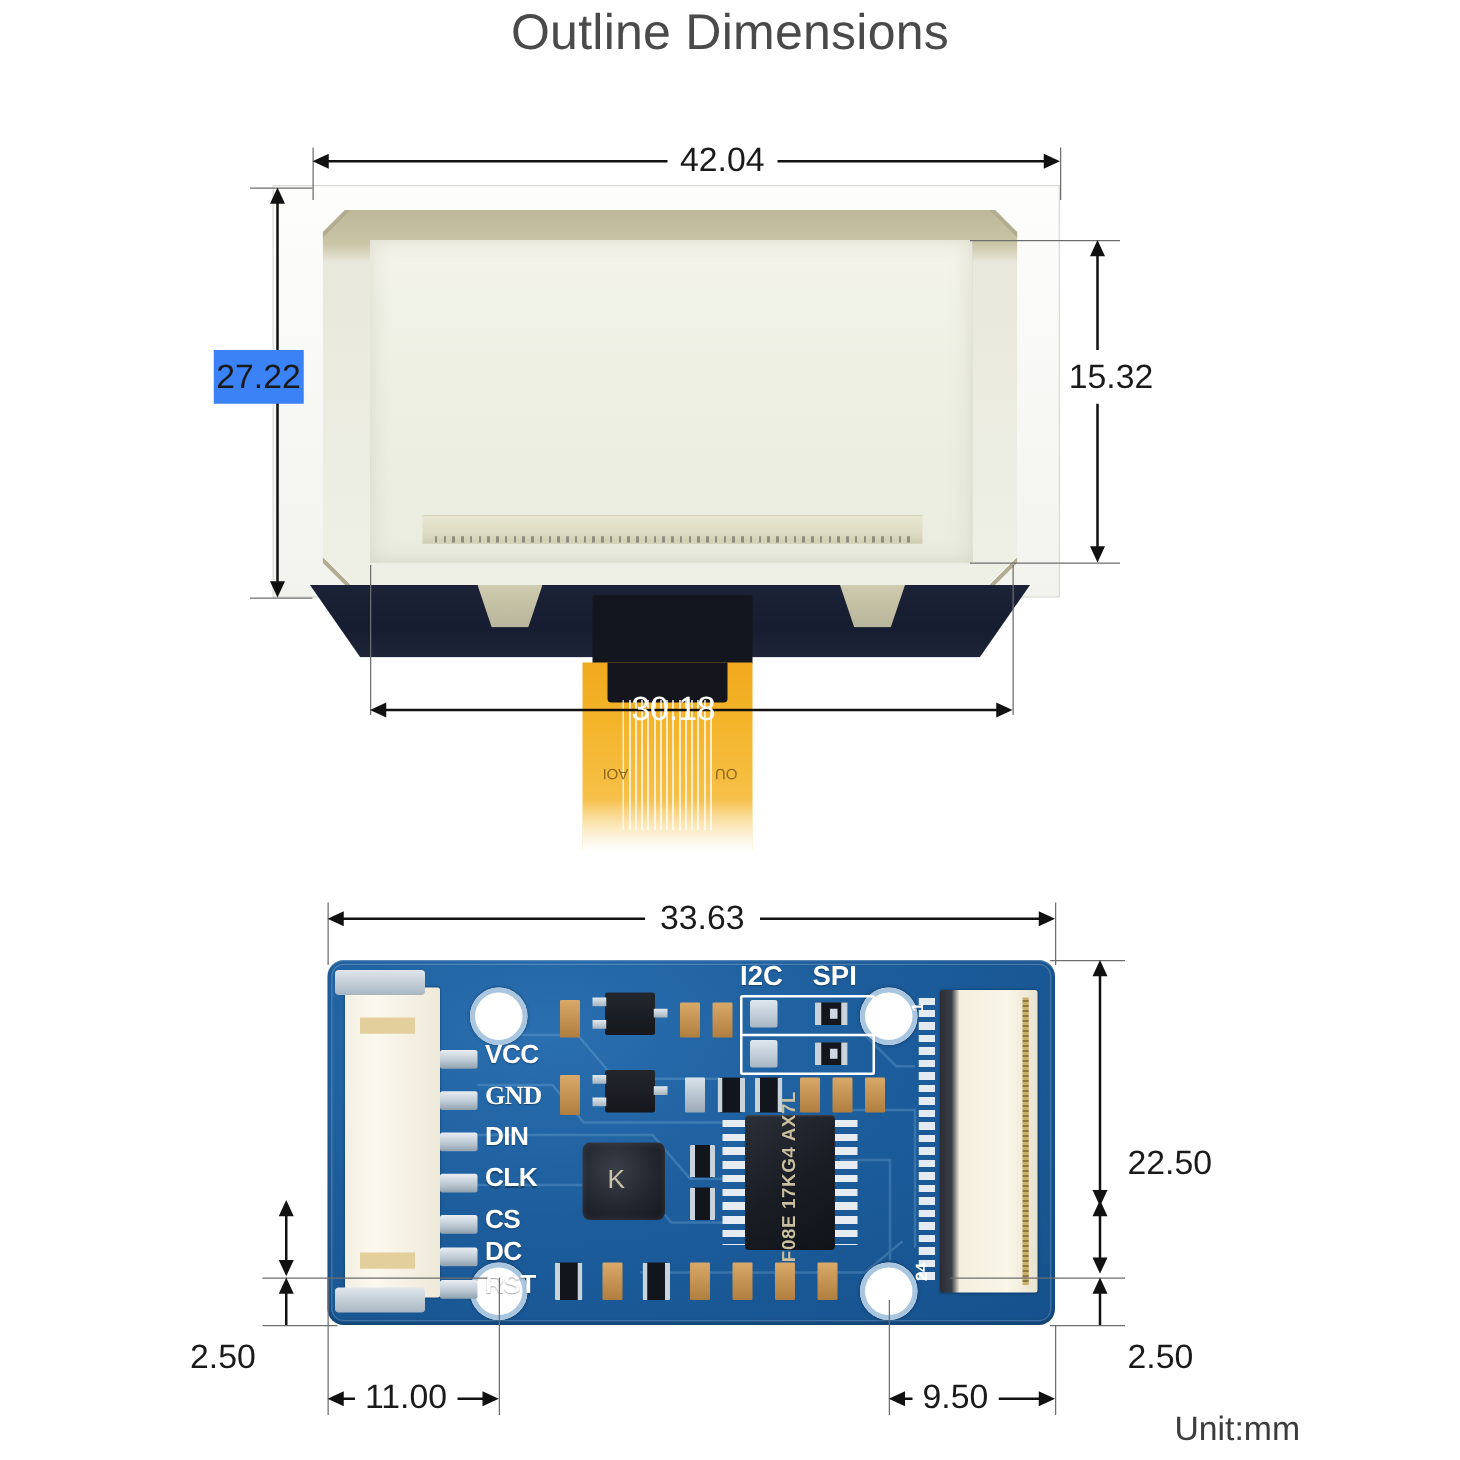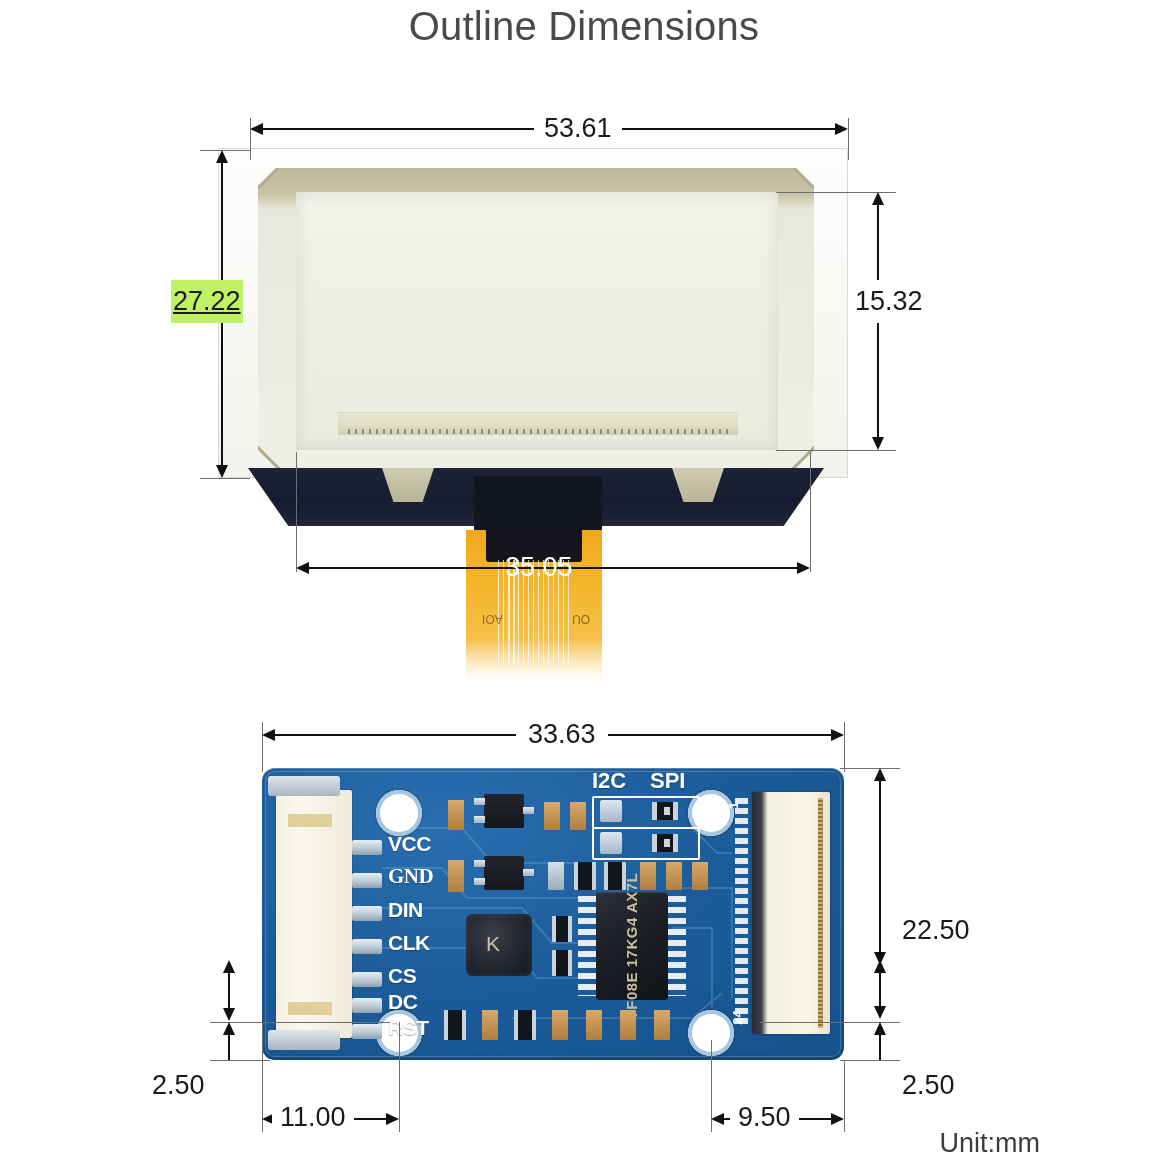--- a/index.html
+++ b/index.html
@@ -438,42 +438,42 @@
   <div id="oled-ribbon-traces"></div>
   <span class="ribbon-mark" style="left:482px; top:612px;">AOI</span>
   <span class="ribbon-mark" style="left:572px; top:612px;">OU</span>
   <div id="oled-ribbon-fade"></div>
 
   <div class="ext-line ext-v" style="left:250px; top:118px; height:42px;"></div>
   <div class="ext-line ext-v" style="left:848px; top:118px; height:42px;"></div>
   <div class="dimline-h" style="left:256px; top:128px; width:588px;"></div>
   <div class="arrow arrow-l" style="left:250px; top:123px;"></div>
   <div class="arrow arrow-r" style="left:835px; top:123px;"></div>
-  <span class="dim-label" style="left:534px; top:113px; background:#fff; padding:0 10px;">53.61</span>
+  <span class="dim-label" style="left:534px; top:113px; background:#fff; padding:0 10px;">42.04</span>
 
   <div class="ext-line ext-h" style="left:200px; top:150px; width:50px;"></div>
   <div class="ext-line ext-h" style="left:200px; top:478px; width:50px;"></div>
   <div class="dimline-v" style="left:221px; top:156px; height:316px;"></div>
   <div class="arrow arrow-u" style="left:216px; top:150px;"></div>
   <div class="arrow arrow-d" style="left:216px; top:465px;"></div>
-  <span class="dim-label" style="left:171px; top:280px; background:#bef264; padding:6px 2px;text-decoration:underline;">27.22</span>
+  <span class="dim-label" style="left:171px; top:280px; background:#3b82f6; padding:6px 2px;">27.22</span>
 
   <div class="ext-line ext-h" style="left:776px; top:192px; width:120px;"></div>
   <div class="ext-line ext-h" style="left:776px; top:450px; width:120px;"></div>
   <div class="dimline-v" style="left:877px; top:198px; height:246px;"></div>
   <div class="arrow arrow-u" style="left:872px; top:192px;"></div>
   <div class="arrow arrow-d" style="left:872px; top:437px;"></div>
   <span class="dim-label" style="left:853px; top:280px; background:#fff; padding:6px 2px;">15.32</span>
 
   <div class="ext-line ext-v" style="left:296px; top:452px; height:120px;"></div>
   <div class="ext-line ext-v" style="left:810px; top:452px; height:120px;"></div>
   <div class="dimline-h" style="left:302px; top:567px; width:504px;"></div>
   <div class="arrow arrow-l" style="left:296px; top:562px;"></div>
   <div class="arrow arrow-r" style="left:797px; top:562px;"></div>
-  <span class="dim-label onimg" style="left:505px; top:552px;">35.05</span>
+  <span class="dim-label onimg" style="left:505px; top:552px;">30.18</span>
 </div>
 
 <div id="pcb-figure">
 
   <div id="pcb-board">
 
     <svg width="582" height="292" style="position:absolute;left:0;top:0;opacity:.22">
       <g stroke="#9fd0ef" stroke-width="2" fill="none">
         <path d="M120 60 L200 60 L230 95 L330 95"></path>
         <path d="M120 100 L180 100 L205 130 L340 130"></path>
@@ -599,21 +599,21 @@
   <div class="arrow arrow-d" style="left:223px; top:298px;"></div>
   <div class="dimline-v" style="left:228px; top:318px; height:32px;"></div>
   <div class="arrow arrow-u" style="left:223px; top:312px;"></div>
   <span class="dim-label" style="left:152px; top:360px;">2.50</span>
 
   <div class="ext-line ext-v" style="left:262px; top:312px; height:110px;"></div>
   <div class="ext-line ext-v" style="left:399px; top:312px; height:110px;"></div>
   <div class="dimline-h" style="left:268px; top:408px; width:127px;"></div>
   <div class="arrow arrow-l" style="left:262px; top:403px;"></div>
   <div class="arrow arrow-r" style="left:386px; top:403px;"></div>
-  <span class="dim-label" style="left:272px; top:392px; background:#fff; padding:0 8px;">11.00</span>
+  <span class="dim-label" style="left:284px; top:392px; background:#fff; padding:0 8px;">11.00</span>
 
   <div class="ext-line ext-v" style="left:711px; top:330px; height:92px;"></div>
   <div class="ext-line ext-v" style="left:844px; top:350px; height:72px;"></div>
   <div class="dimline-h" style="left:717px; top:408px; width:123px;"></div>
   <div class="arrow arrow-l" style="left:711px; top:403px;"></div>
   <div class="arrow arrow-r" style="left:831px; top:403px;"></div>
   <span class="dim-label" style="left:730px; top:392px; background:#fff; padding:0 8px;">9.50</span>
 </div>
 
 <div id="unit-note">Unit:mm</div>

